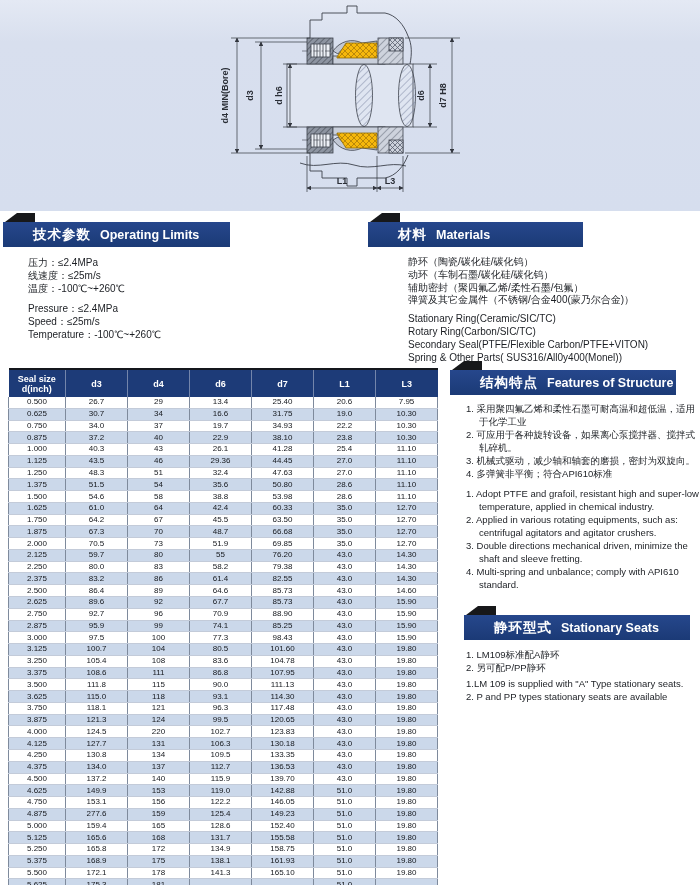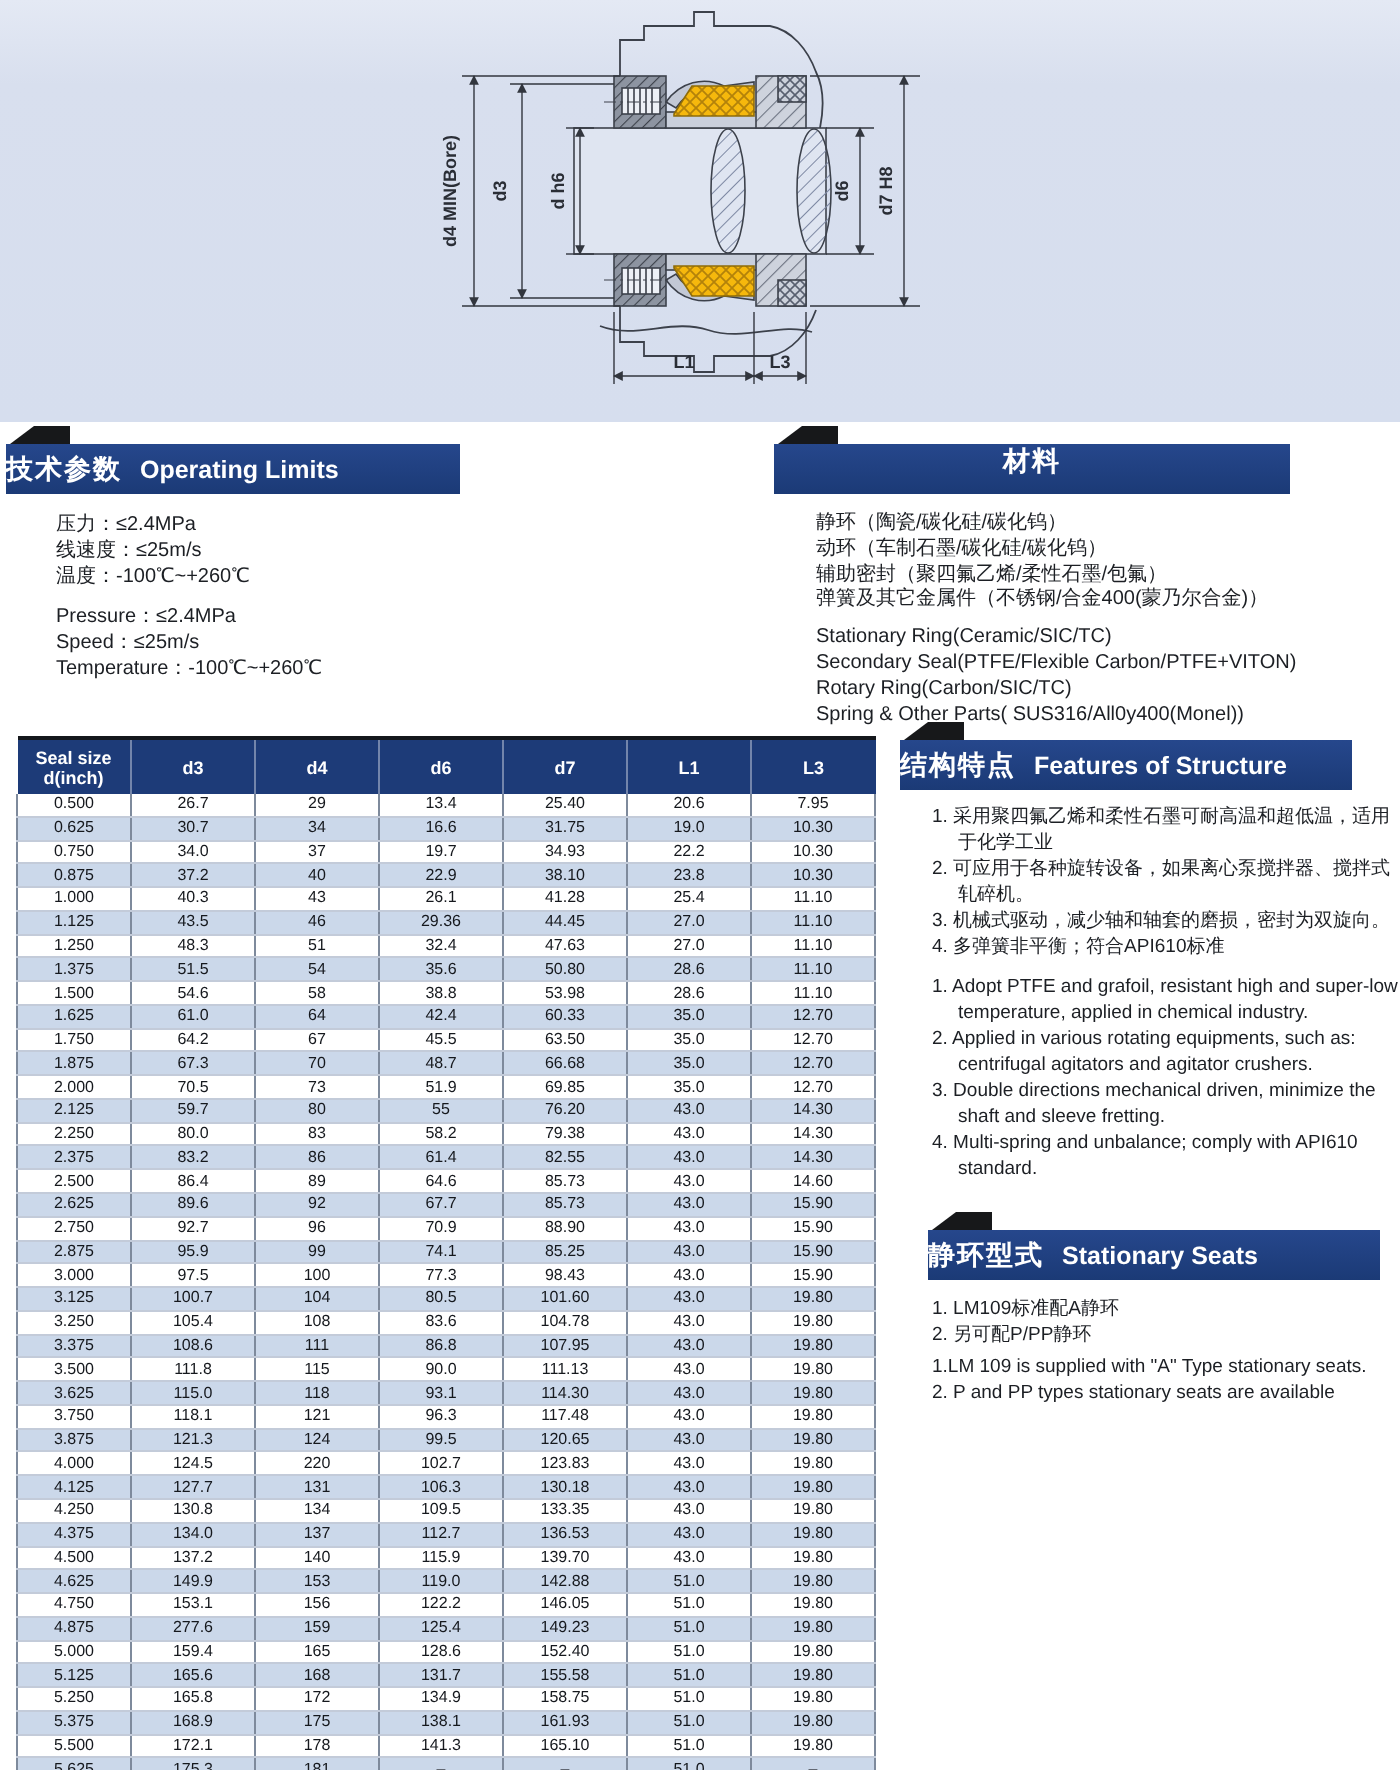--- a/index.html
+++ b/index.html
@@ -7,21 +7,21 @@
         font-family:"Liberation Sans", sans-serif;color:#1c1f24;}
 
   
   .drawing-area{position:absolute;left:0;top:0;width:700px;height:211px;
                 background:linear-gradient(#e4e9f4,#d8dfee 20%,#d6deee);}
   .drawing-area svg{display:block;width:700px;height:211px;}
   .dim-label{font-size:9px;font-weight:600;fill:#2a2e36;}
 
   
   .banner{position:absolute;height:25px;background:linear-gradient(#26478c,#1b3a76);
-          color:#fff;display:flex;align-items:center;gap:9px;
+          color:#fff;display:flex;align-items:center;gap:9px;padding-left:30px;
           box-sizing:border-box;}
   .banner .tab{position:absolute;left:2px;top:-9px;width:30px;height:9px;background:#17181a;
                clip-path:polygon(0 100%,40% 0,100% 0,100% 100%);}
   .b-zh{font-size:13.5px;font-weight:bold;letter-spacing:1px;white-space:nowrap;}
   .b-en{font-size:12.5px;font-weight:bold;white-space:nowrap;}
 
   
   .textblock{position:absolute;font-size:10px;line-height:13.2px;}
   .textblock .blockgap{height:6px;}
 
@@ -168,37 +168,37 @@
         <div class="li">温度：-100℃~+260℃</div>
       </div>
     <div class="blockgap"></div>
     <div>
         <div class="li">Pressure：≤2.4MPa</div>
         <div class="li">Speed：≤25m/s</div>
         <div class="li">Temperature：-100℃~+260℃</div>
       </div>
   </div>
 
-  <div class="banner" style="left:387px;top:222px;width:258px;flex-direction:column;">
+  <div class="banner" style="left:368px;top:222px;width:215px;">
     <span class="tab"></span>
     <span class="b-zh">材料</span>
     <span class="b-en">Materials</span>
   </div>
   <div class="textblock" style="left:408px;top:256px;width:290px;line-height:12.8px;">
     <div>
         <div class="li">静环（陶瓷/碳化硅/碳化钨）</div>
         <div class="li">动环（车制石墨/碳化硅/碳化钨）</div>
         <div class="li">辅助密封（聚四氟乙烯/柔性石墨/包氟）</div>
         <div class="li">弹簧及其它金属件（不锈钢/合金400(蒙乃尔合金)）</div>
       </div>
     <div class="blockgap"></div>
     <div>
         <div class="li">Stationary Ring(Ceramic/SIC/TC)</div>
+        <div class="li">Rotary Ring(Carbon/SIC/TC)</div>
         <div class="li">Secondary Seal(PTFE/Flexible Carbon/PTFE+VITON)</div>
-        <div class="li">Rotary Ring(Carbon/SIC/TC)</div>
         <div class="li">Spring &amp; Other Parts( SUS316/All0y400(Monel))</div>
       </div>
   </div>
 
   <div class="table-wrap">
     <table class="sizes">
       <colgroup>
         <col style="width:57px">
           <col style="width:62px">
           <col style="width:62px">

